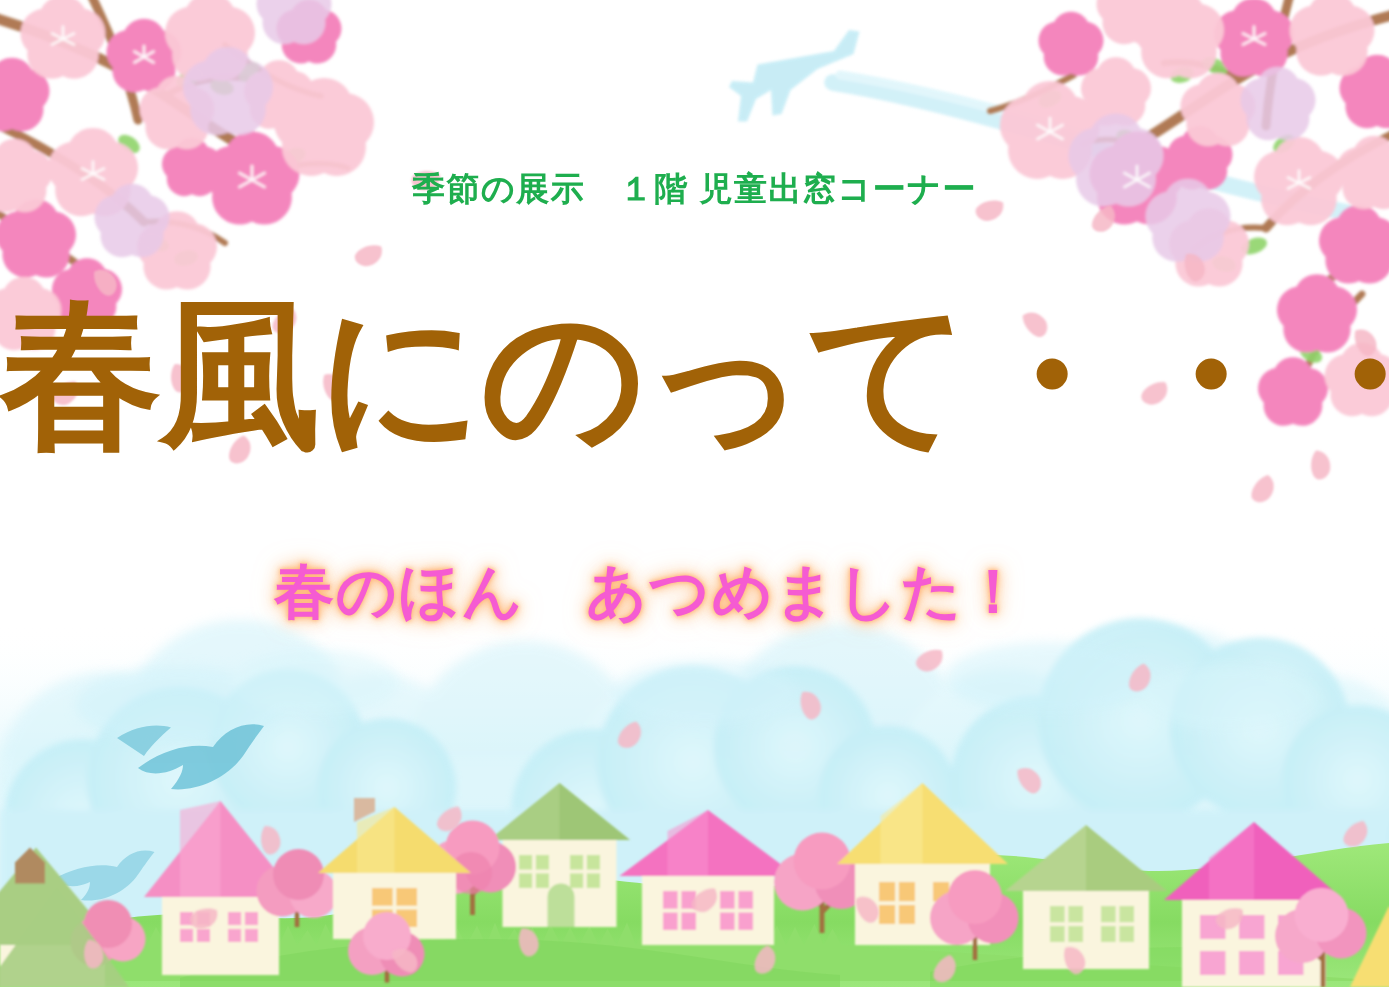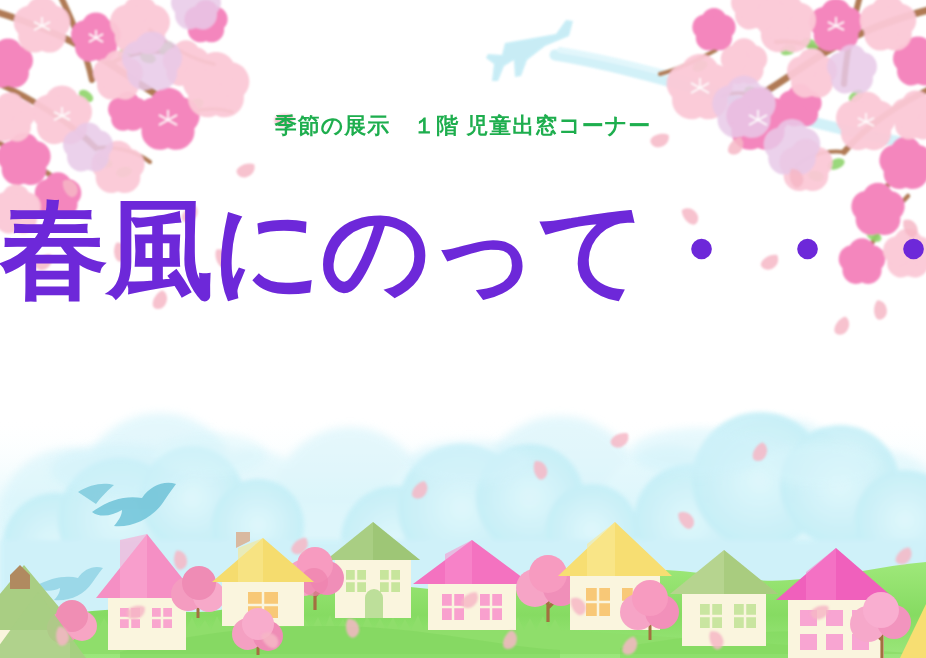--- a/index.html
+++ b/index.html
@@ -36,21 +36,21 @@
     z-index:30;
   }
   #main-title{
     position:absolute;
     left:0; top:196px;
     width:926px;
     text-align:center;
     font-size:108px;
     line-height:1.0;
     font-weight:bold;
-    color:#6d28d9;
+    color:#a16207;
     white-space:pre;
     letter-spacing:-2px;
     z-index:30;
   }
   #sub-title{
     position:absolute;
     left:0; top:367px;
     width:926px;
     text-align:center;
     padding-right:60px;
@@ -784,14 +784,15 @@
             </g>
         </g>
       </g>
     </svg>
   </div>
 
   <div id="header-line">季節の展示　１階 児童出窓コーナー</div>
 
   <div id="main-title">春風にのって・・・</div>
 
+  <div id="sub-title">春のほん　あつめました！</div>
 
 </div>
 
 </body></html>

